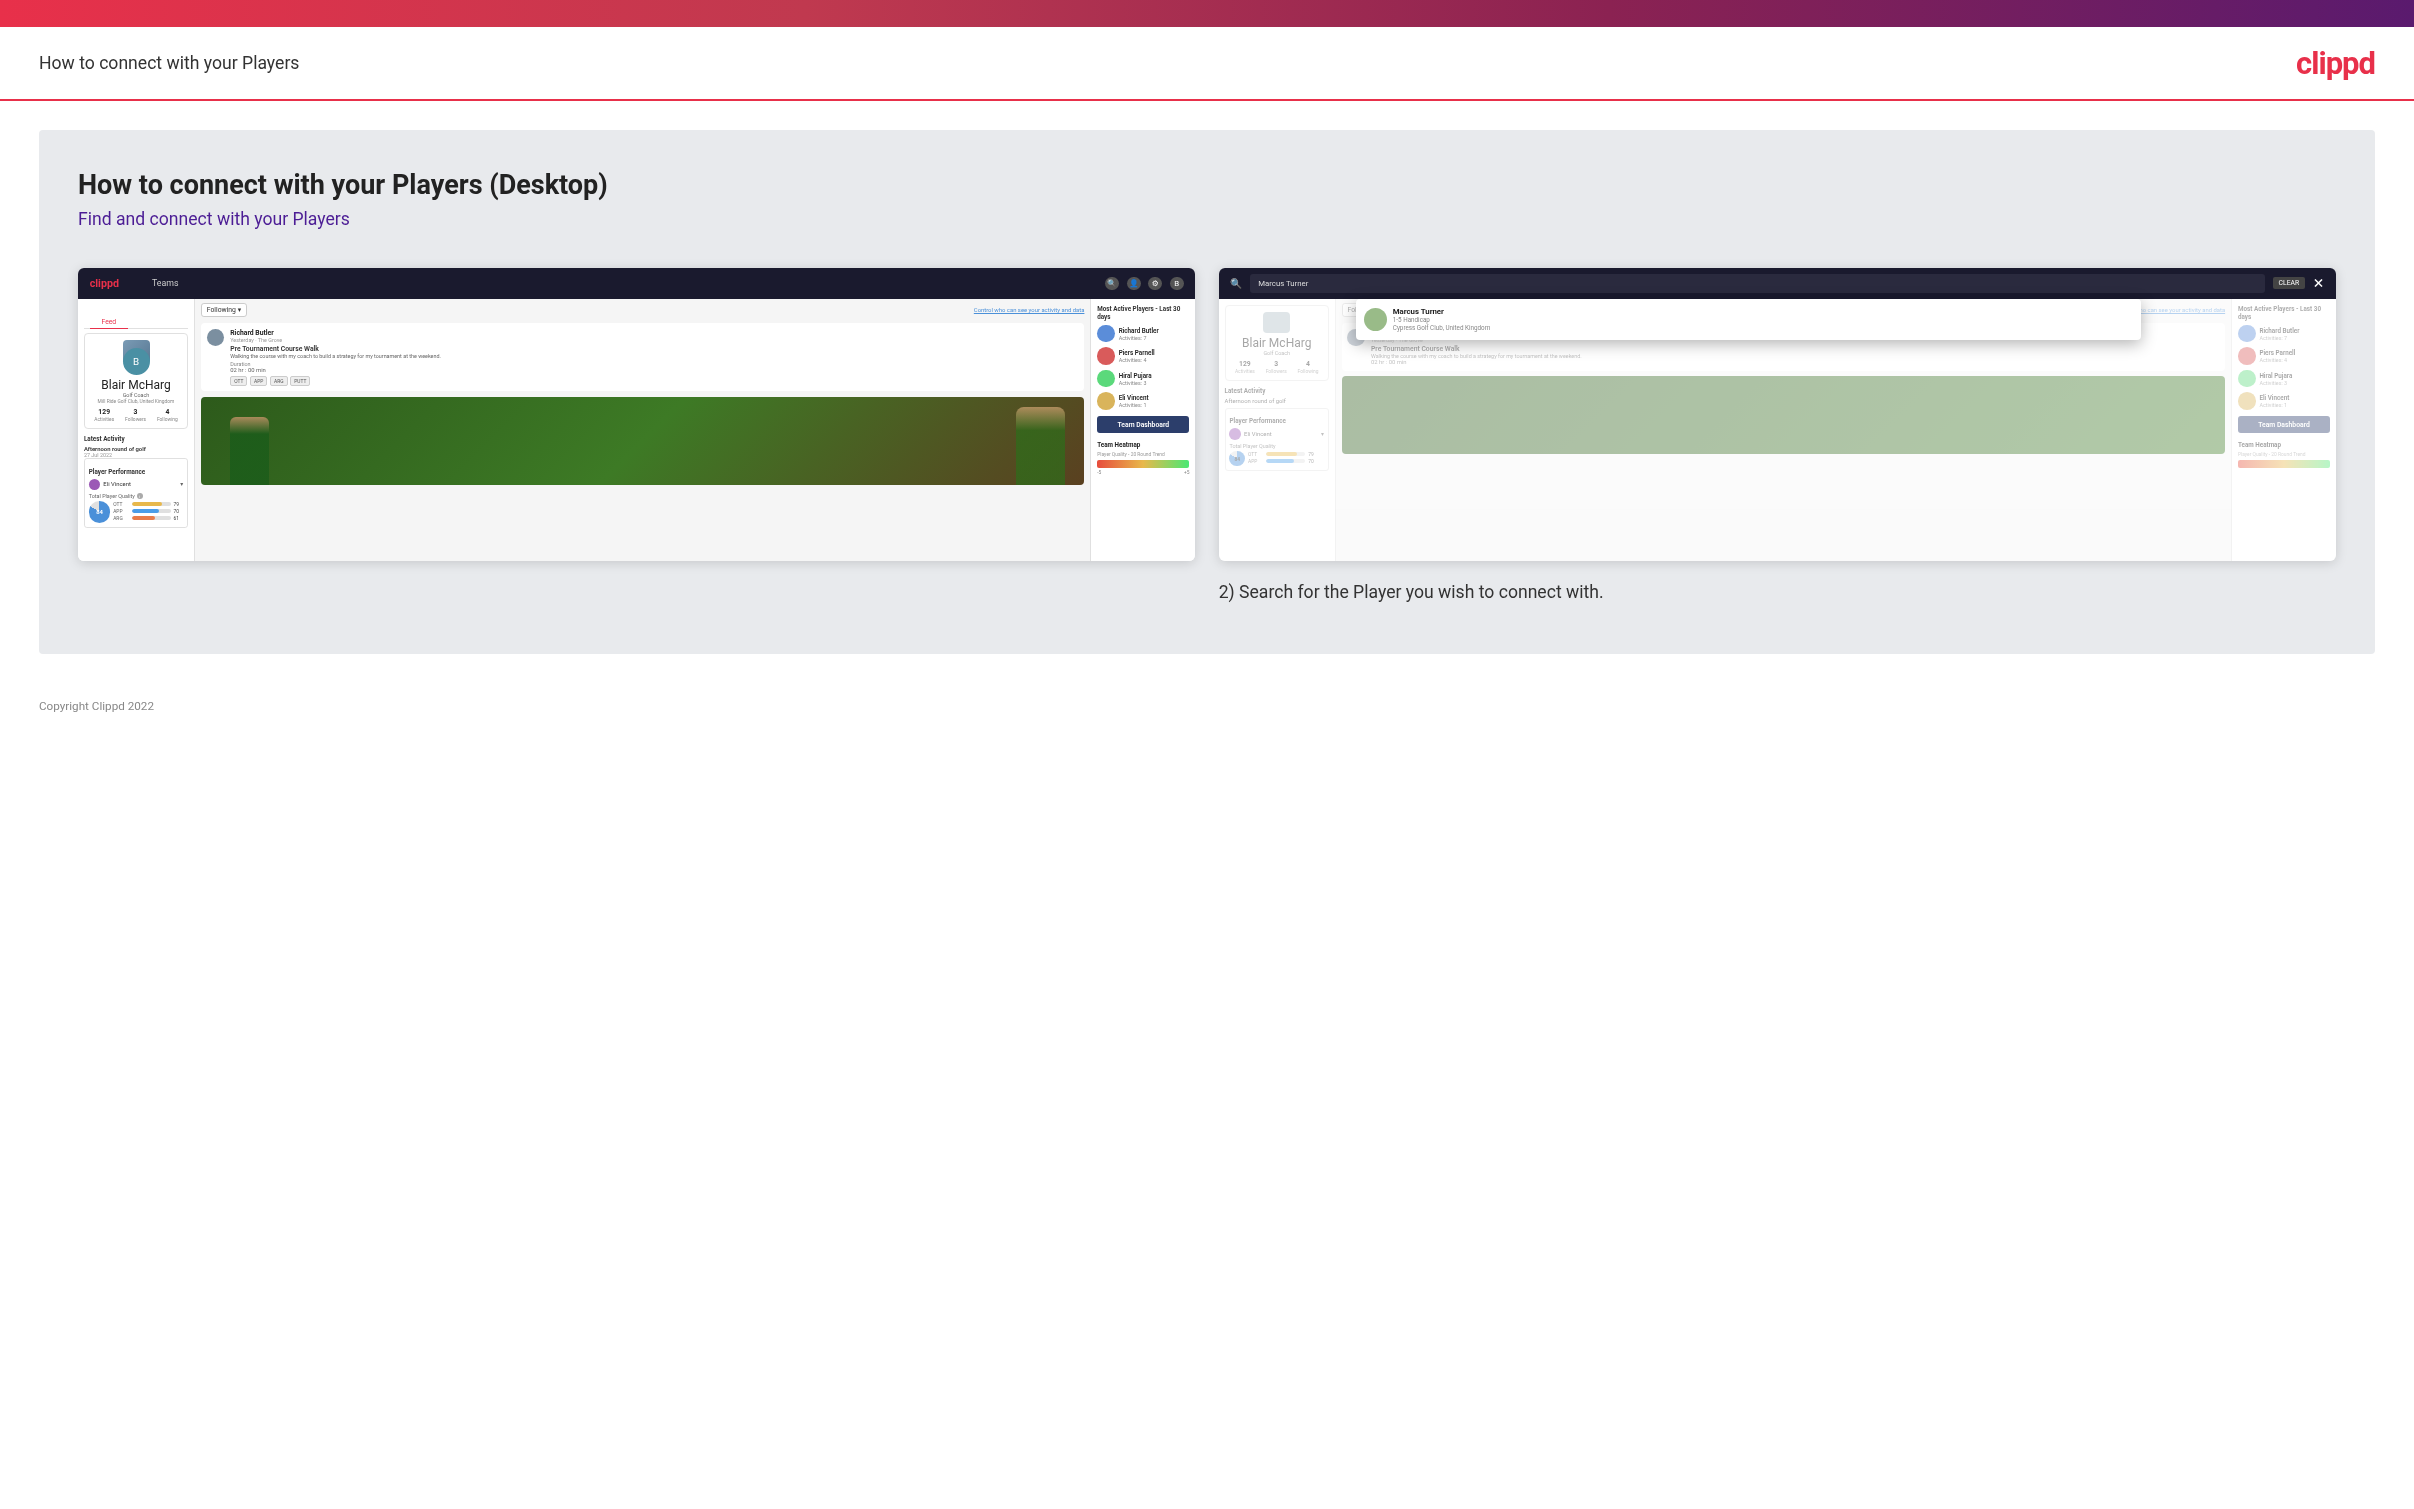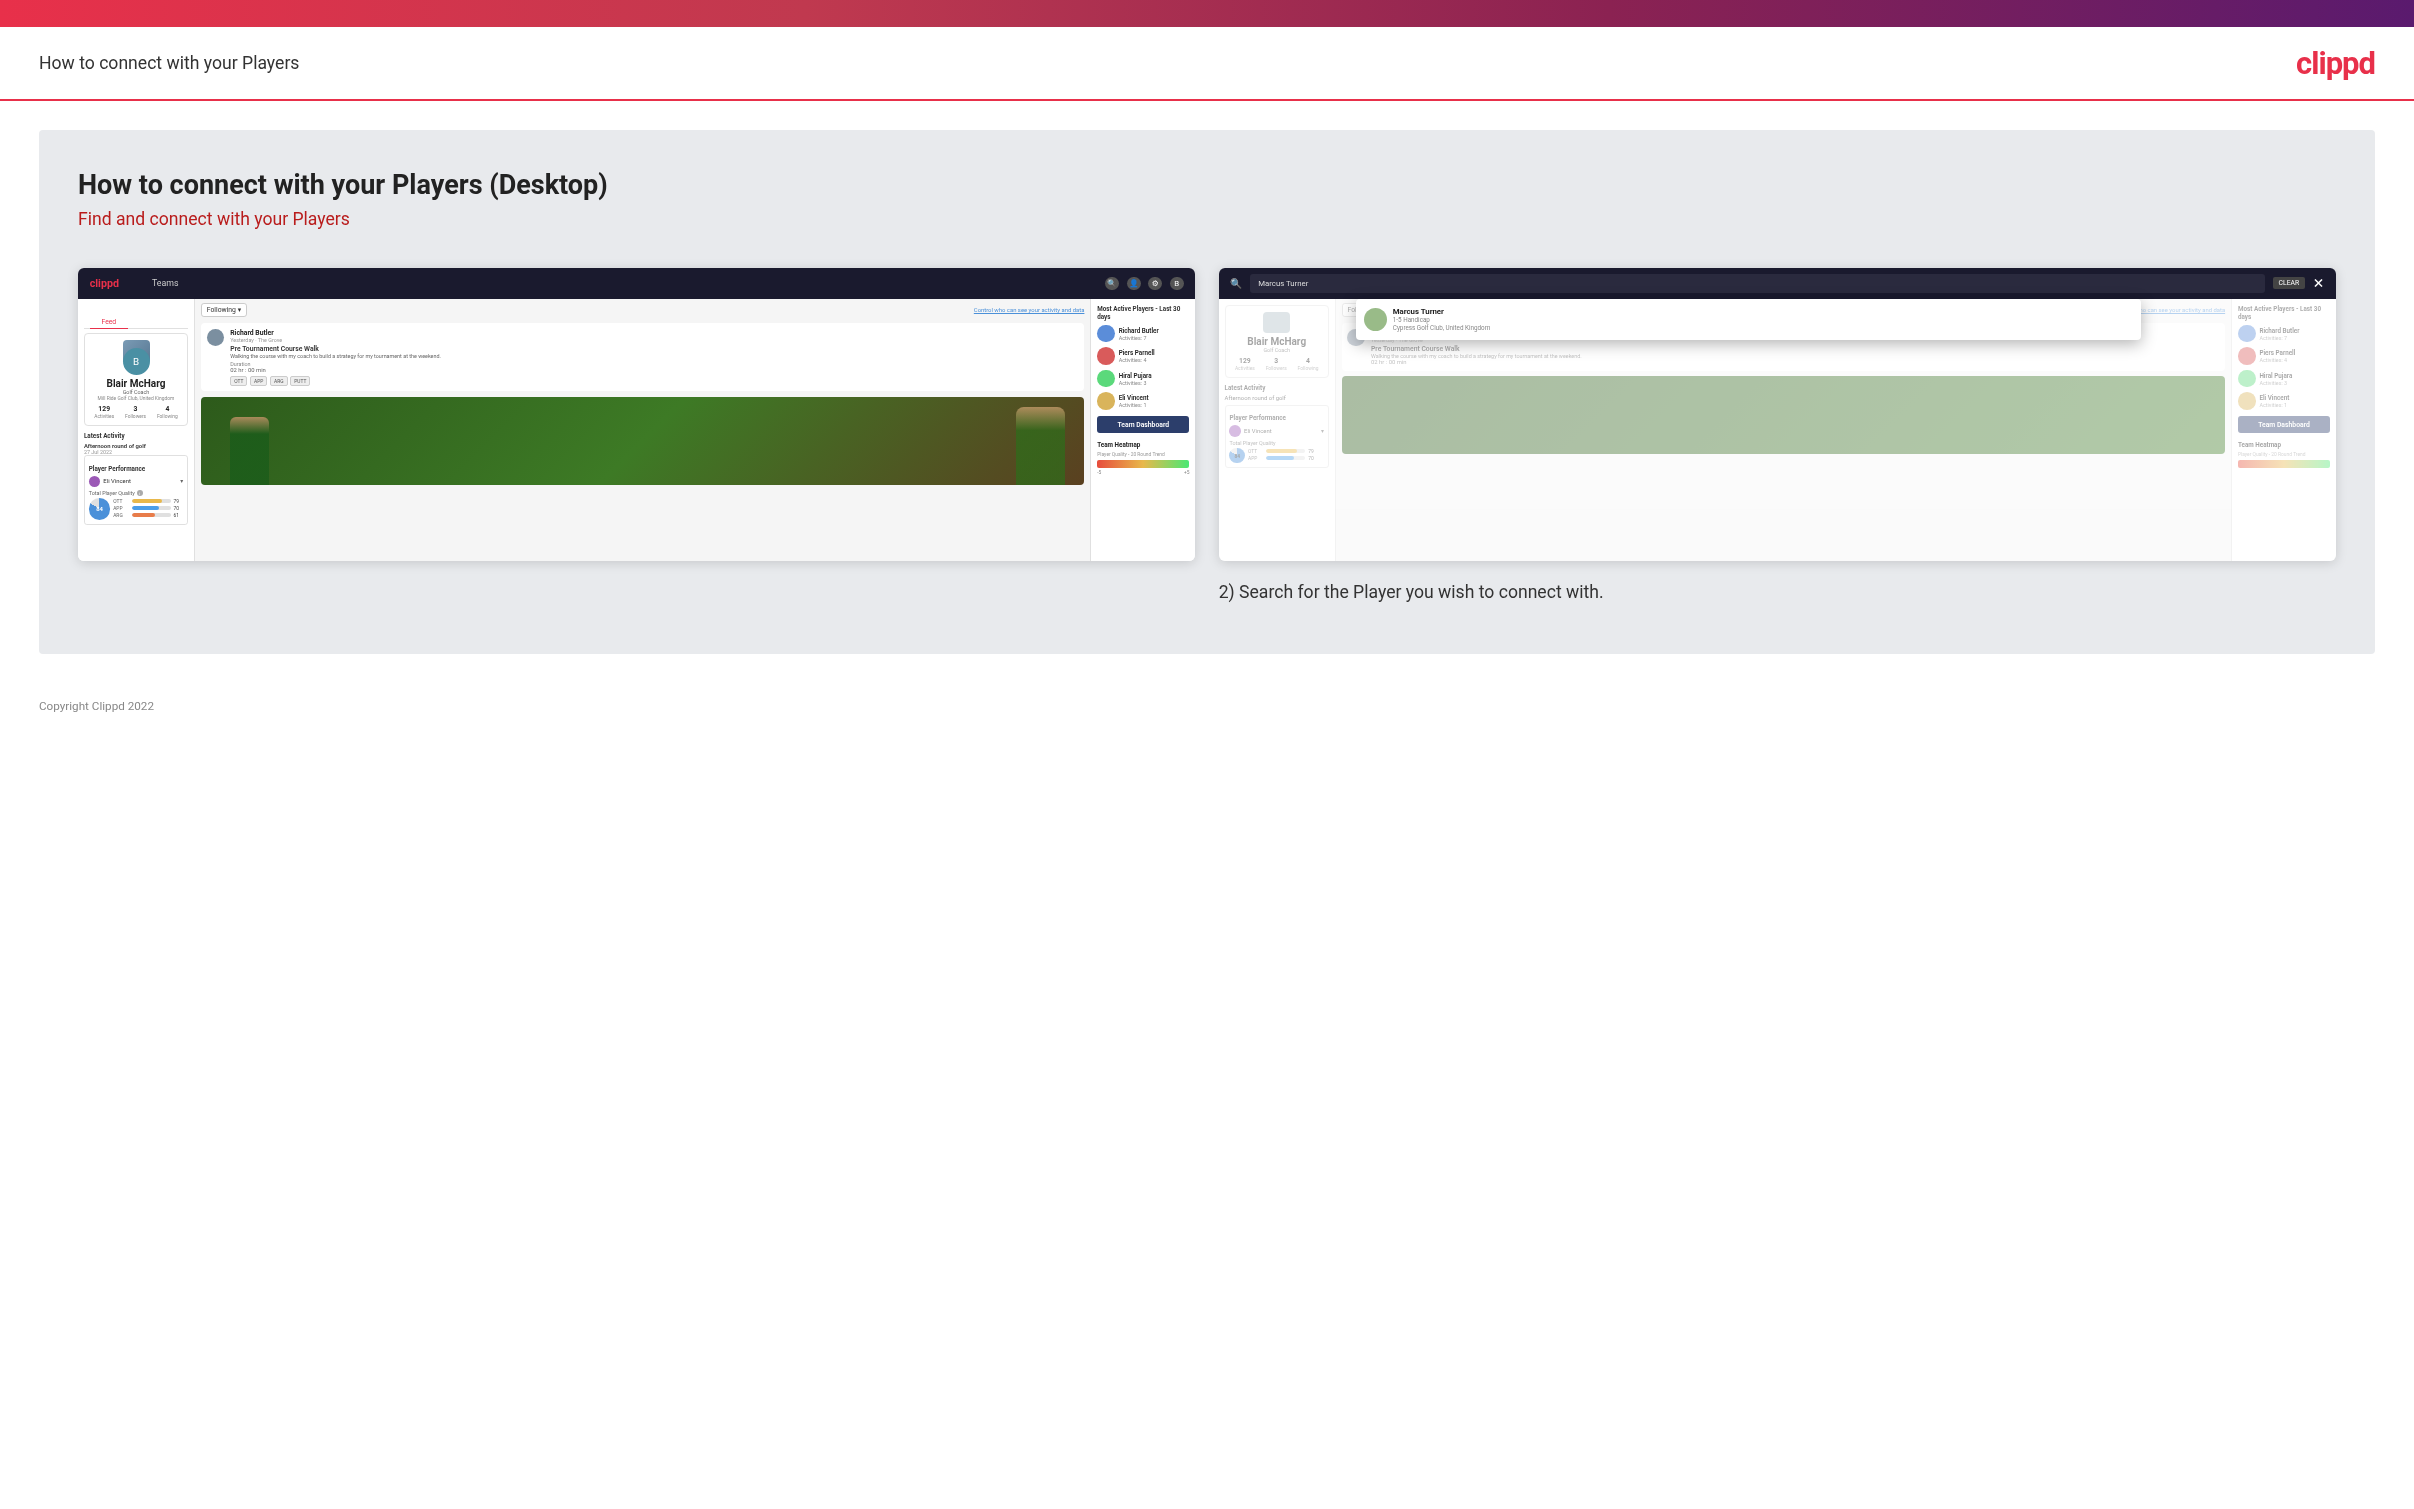--- a/index.html
+++ b/index.html
@@ -46,21 +46,21 @@
     }
 
     .main-title {
       font-size: 27px;
       font-weight: 700;
       color: #222;
       margin-bottom: 7.8px;
     }
     .main-subtitle {
       font-size: 17.6px;
-      color: #b91c1c;
+      color: #4c1d95;
       margin-bottom: 39px;
     }
 
     
     .screenshots-row {
       display: flex;
       gap: 23.4px;
     }
 
     .screenshot-container {
@@ -156,22 +156,22 @@
       border-radius: 50%;
       background: #4a90a4;
       margin: 0 auto 2.9px;
       display: flex;
       align-items: center;
       justify-content: center;
       color: #fff;
       font-size: 9.8px;
     }
     .profile-name {
-      font-size: 10px;
-      font-weight: 700;
+      font-size: 12px;
+      font-weight: 400;
       color: #222;
     }
     .profile-role {
       font-size: 5.4px;
       color: #666;
     }
     .profile-club {
       font-size: 4.9px;
       color: #888;
     }

